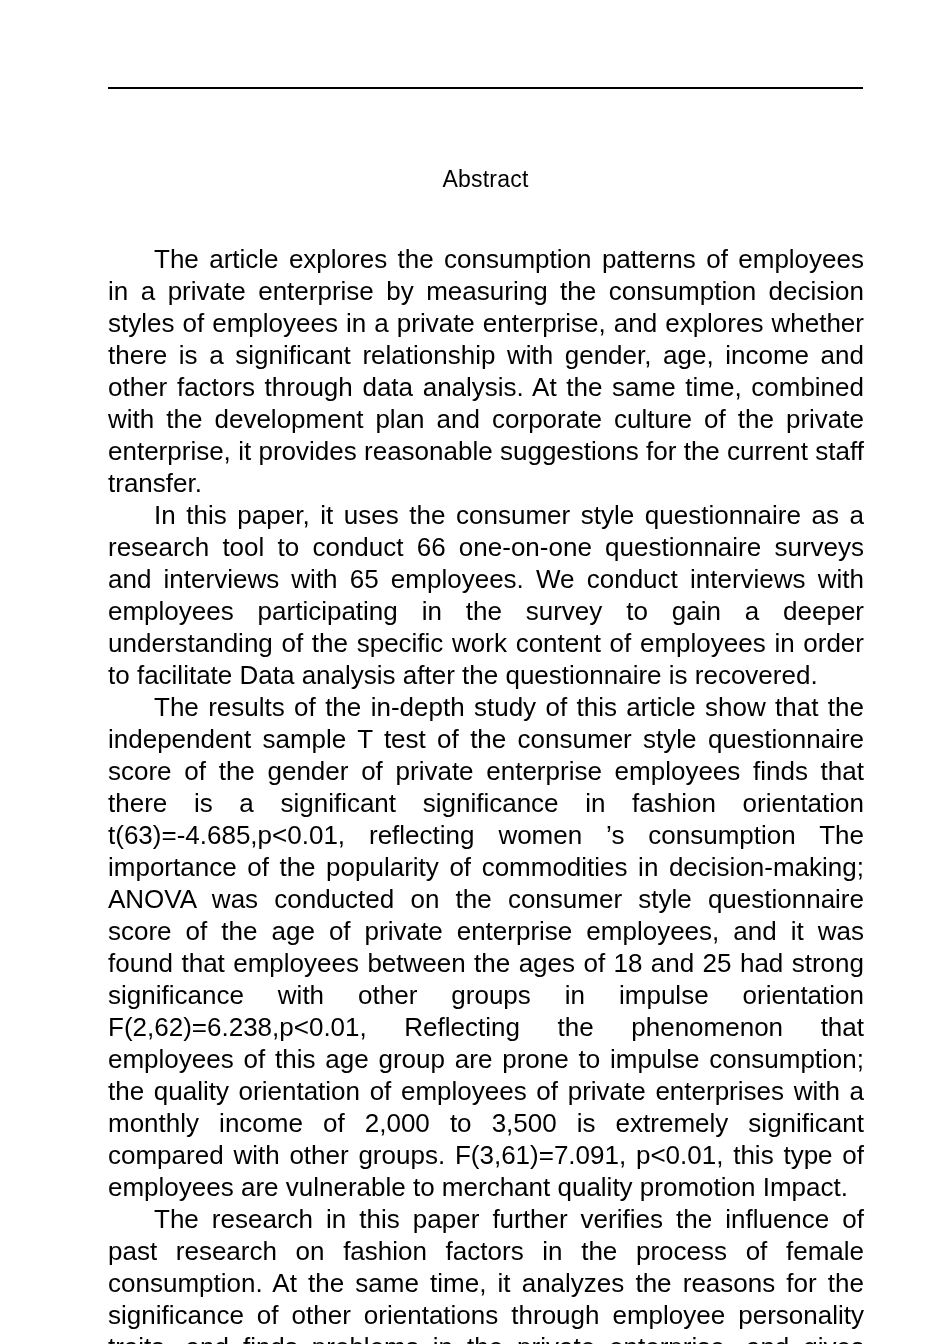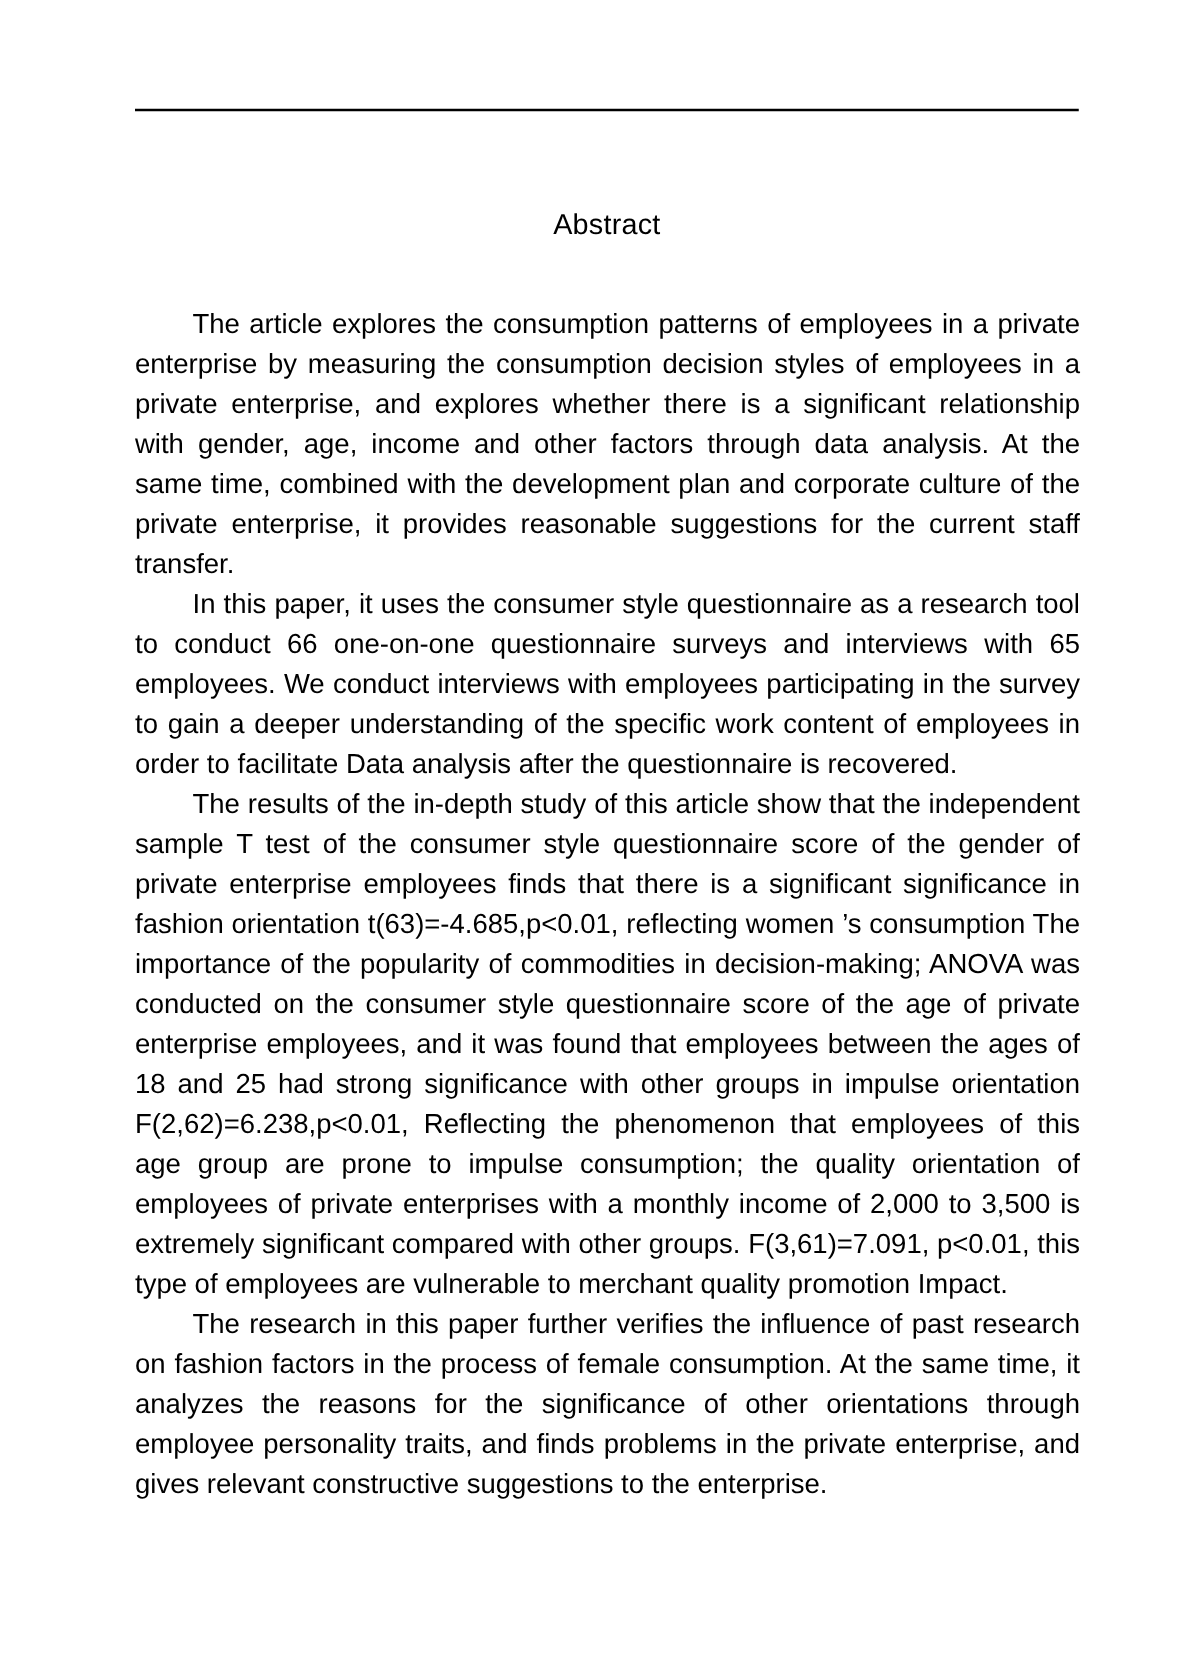--- a/index.html
+++ b/index.html
@@ -40,21 +40,21 @@
   
   .body-block {
     position: absolute;
     left: 108px;
     top: 243px;
     width: 756px;
   }
   .body-block p {
     margin: 0;
     padding: 0;
-    font-size: 22px;
+    font-size: 26px;
     line-height: 32px;
     text-align: justify;
     text-justify: inter-word;
     text-indent: 46px;
     word-spacing: 0px;
     hyphens: none;
   }
   
   .body-block p:last-child {
     margin-bottom: 0;

